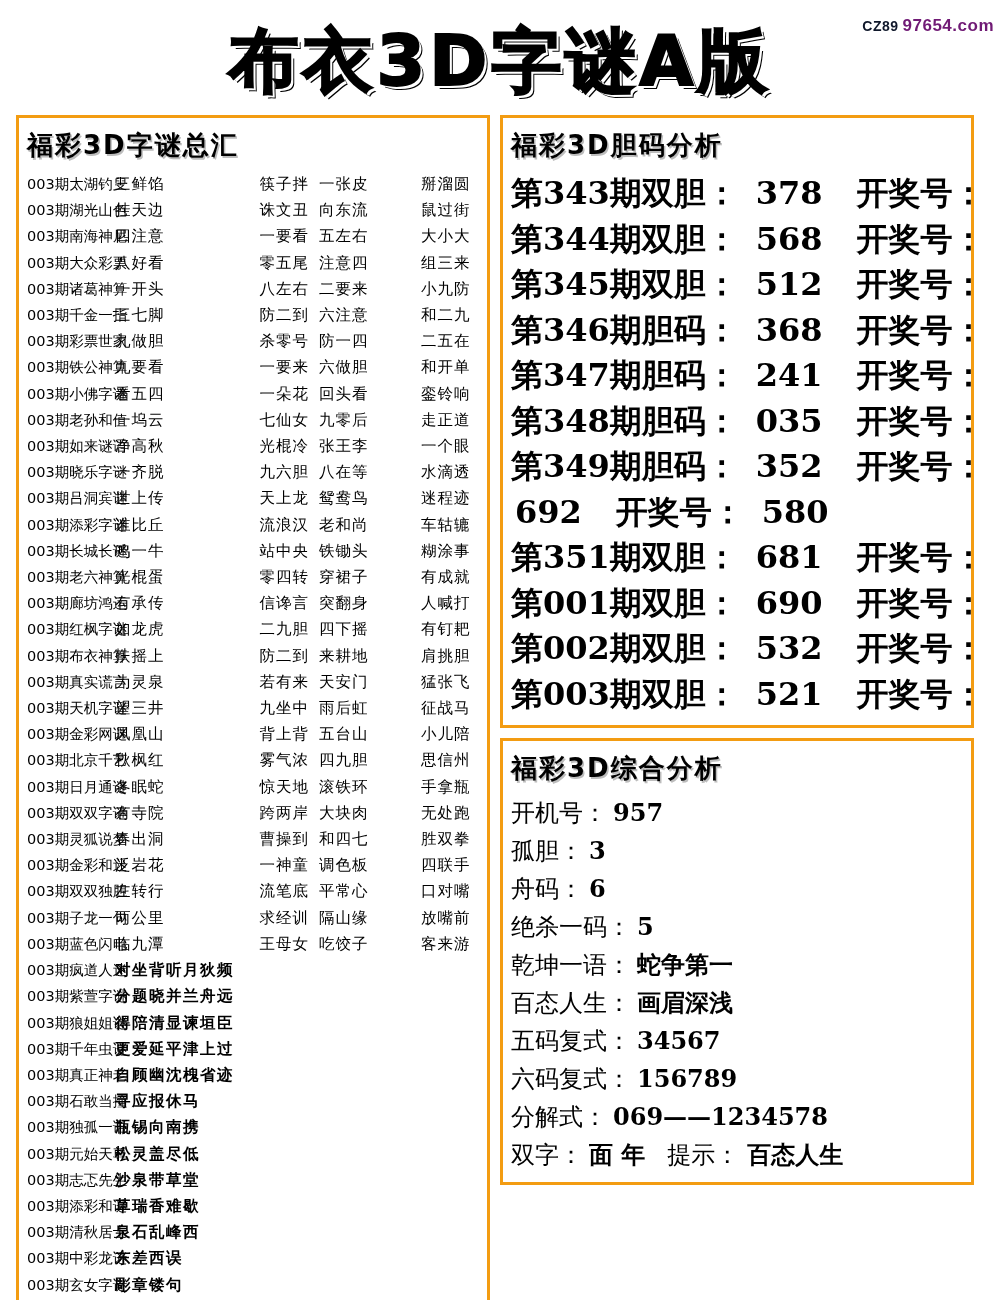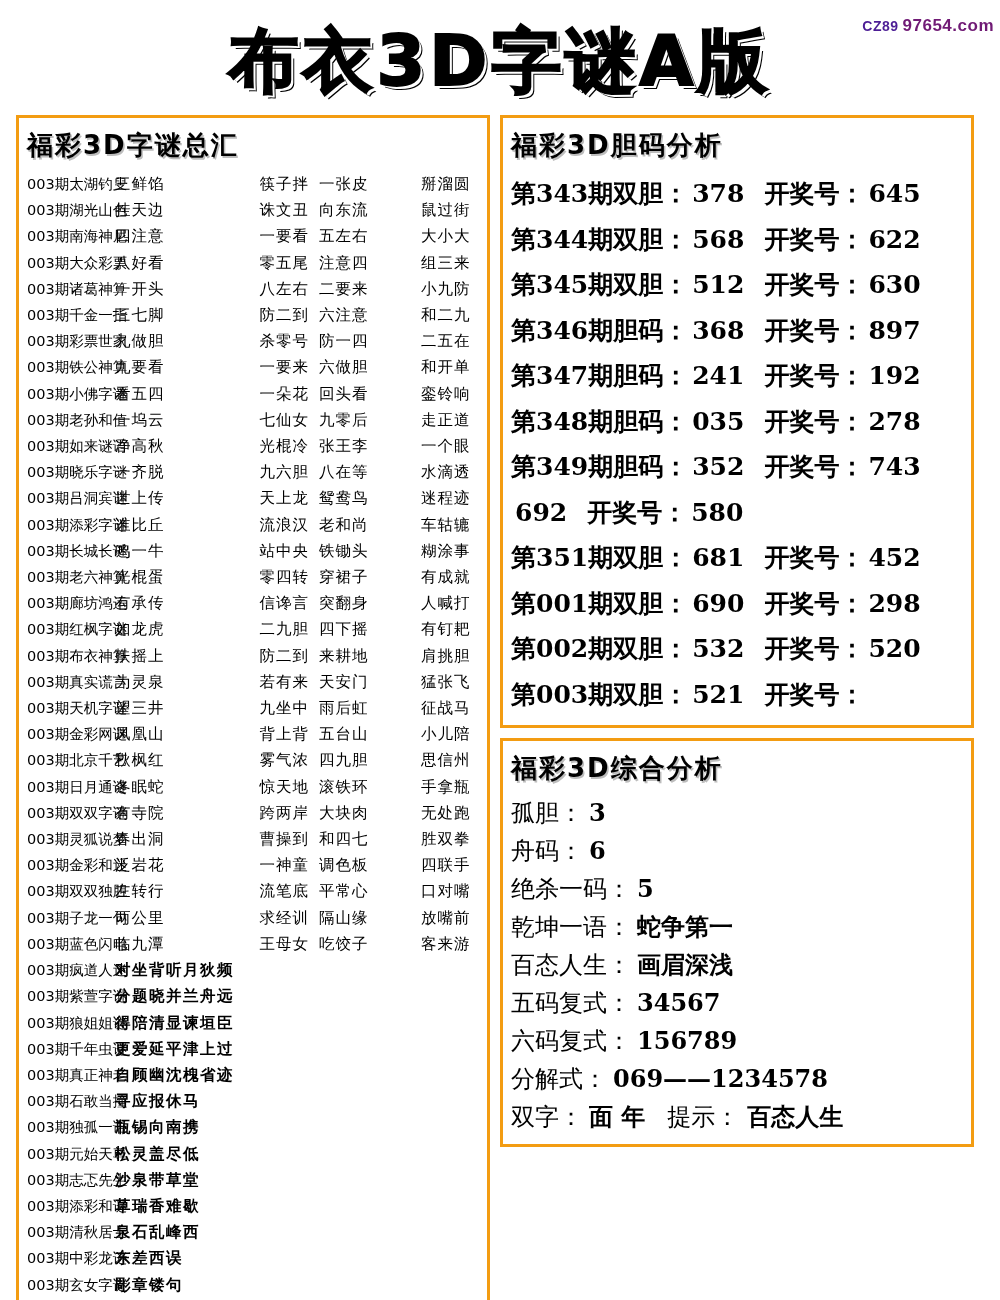--- a/index.html
+++ b/index.html
@@ -27,21 +27,21 @@
     top: 2px;
     right: 6px;
     display: flex;
     align-items: center;
     gap: 4px;
     font-size: 15px;
     font-weight: bold;
     letter-spacing: 0.5px;
   }
   .watermark .cz {
-    color: #4c1d95;
+    color: #0f172a;
     font-size: 14px;
   }
   .watermark .num {
     color: #701a75;
     font-size: 17px;
     font-weight: bold;
   }
 
   
   .title-wrap {
@@ -121,23 +121,24 @@
   .riddle-row .seg.w3 { width: 92px; }
   .riddle-row .seg.long { width: auto; letter-spacing: 1.5px; font-weight: bold; }
 
   
   .dan-list { display: flex; flex-direction: column; }
   .dan-row {
     display: flex;
     align-items: flex-end;
     font-family: "DejaVu Serif", serif;
     font-weight: bold;
-    font-size: 25px;
+    font-size: 32px;
     line-height: 45.5px;
     white-space: nowrap;
+    gap: 14px;
   }
   .dan-row .label { flex: 0 0 auto; }
   .dan-row .val1 { flex: 0 0 auto; padding: 0 4px; }
   .dan-row .mid { flex: 0 0 auto; padding-left: 16px; }
   .dan-row .val2 { flex: 0 0 auto; padding-left: 4px; }
 
   
   .zh-list { display: flex; flex-direction: column; }
   .zh-row {
     display: flex;
@@ -513,20 +514,24 @@
               <span class="mid">开奖号：</span>
               <span class="val2"></span>
             </div>
           </div>
       </div>
 
       <div class="panel">
         <div class="panel-title">福彩3D综合分析</div>
         <div class="zh-list" id="zh-list">
             <div class="zh-row">
+              <span class="k">开机号：</span>
+              <span class="v">957</span>
+            </div>
+            <div class="zh-row">
               <span class="k">孤胆：</span>
               <span class="v">3</span>
             </div>
             <div class="zh-row">
               <span class="k">舟码：</span>
               <span class="v">6</span>
             </div>
             <div class="zh-row">
               <span class="k">绝杀一码：</span>
               <span class="v">5</span>

